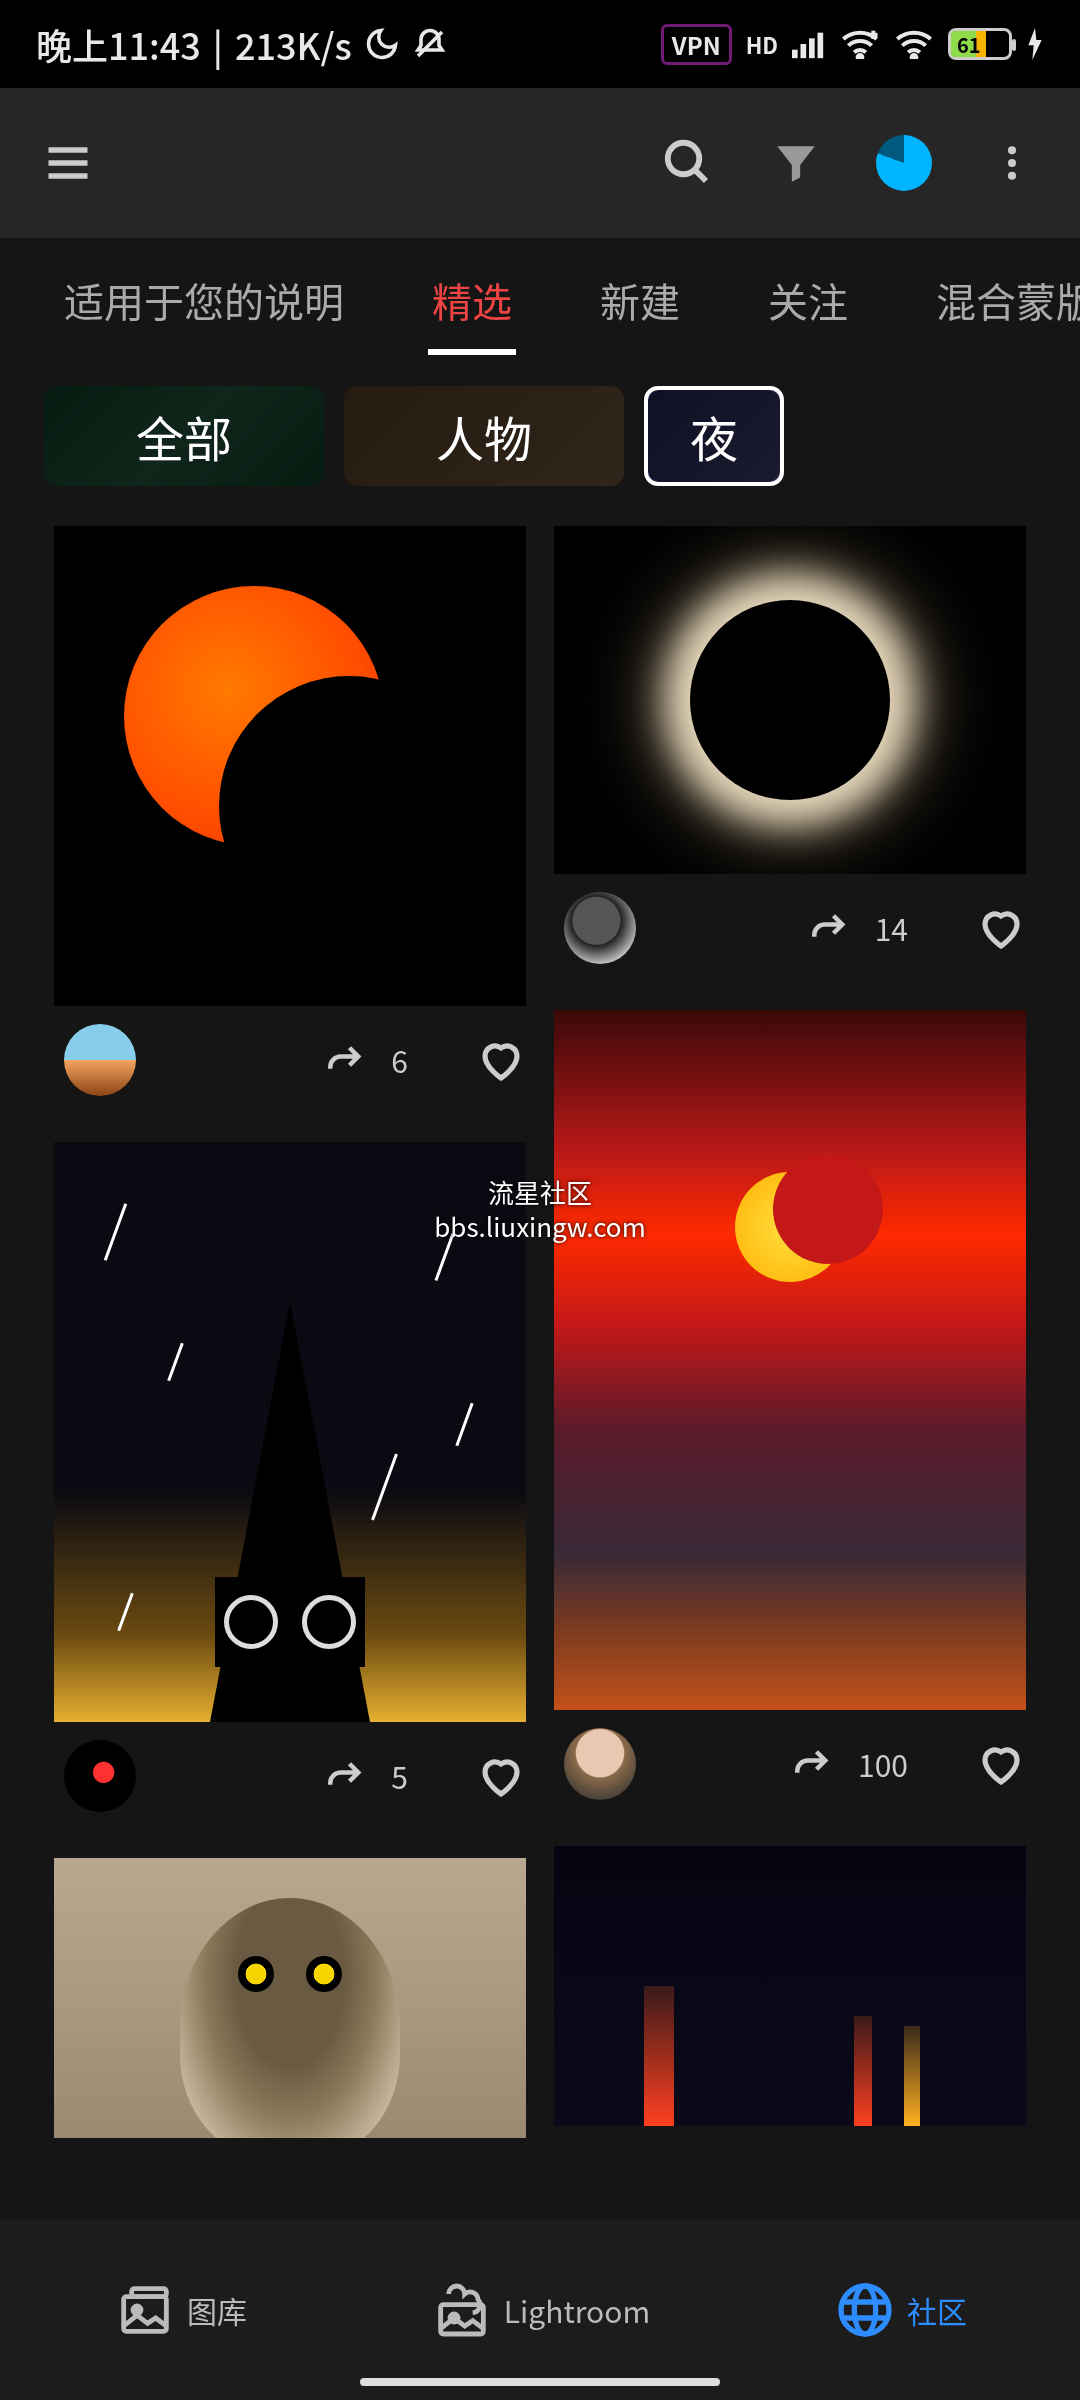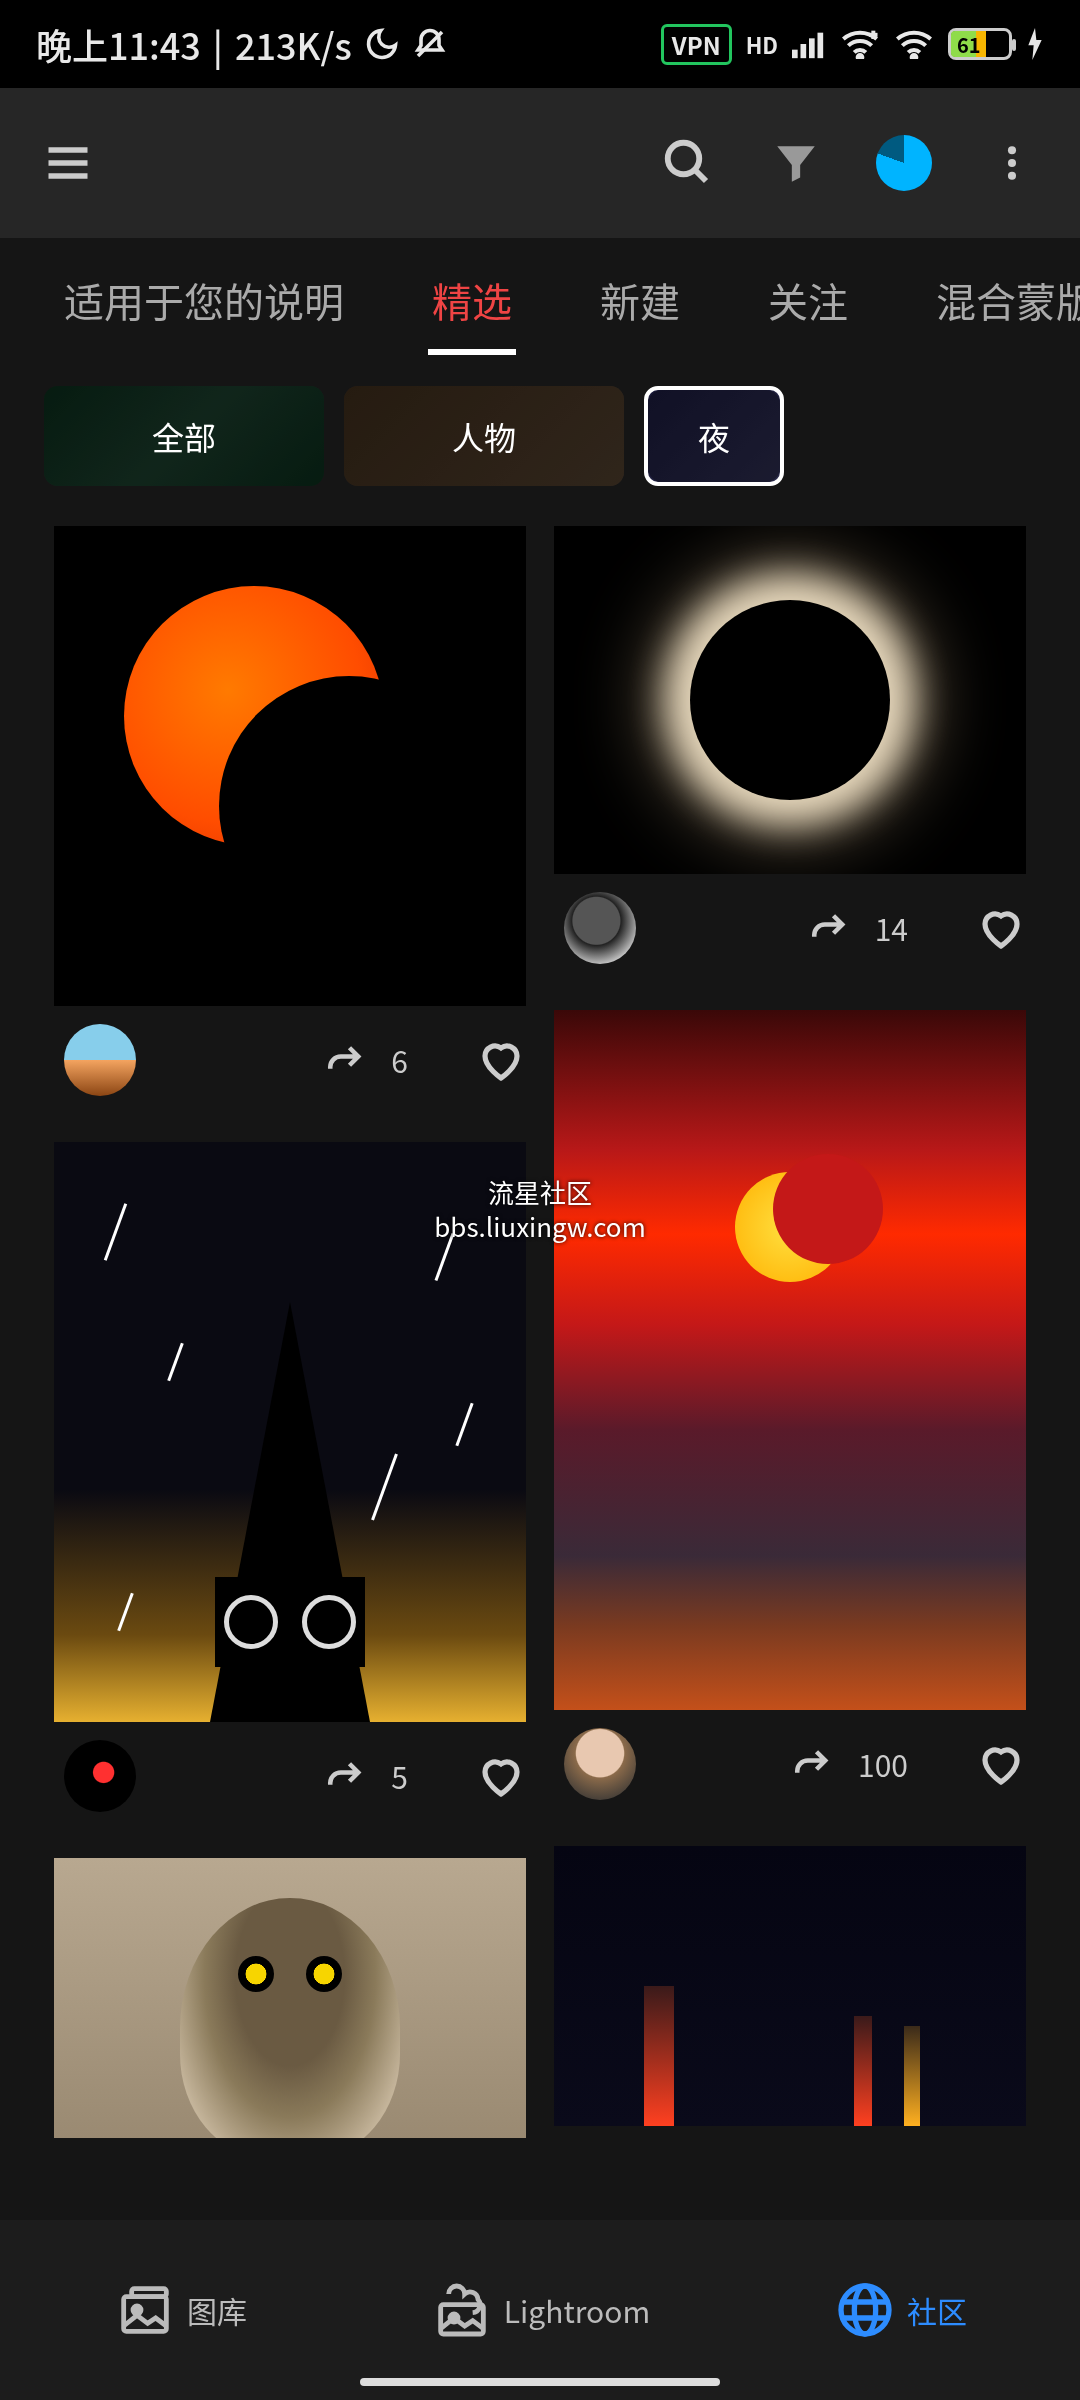--- a/index.html
+++ b/index.html
@@ -89,21 +89,21 @@
     display: flex;
     gap: 20px;
     padding: 28px 44px 40px;
     overflow: hidden;
   }
   .chip {
     flex: 0 0 280px;
     height: 100px;
     border-radius: 14px;
     display: flex; align-items: center; justify-content: center;
-    font-size: 32px; color: #fff;
+    font-size: 48px; color: #fff;
     background-size: cover; background-position: center;
     position: relative;
   }
   .chip::before {
     content:""; position:absolute; inset:0; background:rgba(0,0,0,.35);
     border-radius:14px;
   }
   .chip span { position:relative; }
   .chip.sel { border: 4px solid #fff; }
   .chip-0 { background: linear-gradient(135deg,#0a2a1a,#1a3a2a,#0a2a1a); }
@@ -244,21 +244,21 @@
     <span>213K/s</span>
     <svg width="36" height="36" viewBox="0 0 24 24" fill="none" stroke="#e8e8e8" stroke-width="2.4">
         <path d="M21 12.8A9 9 0 1 1 11.2 3a7 7 0 0 0 9.8 9.8z"></path>
       </svg>
     <svg width="36" height="36" viewBox="0 0 24 24" fill="none" stroke="#e8e8e8" stroke-width="2.4">
         <path d="M12 3a6 6 0 0 0-6 6v4l-2 3h16l-2-3V9a6 6 0 0 0-6-6z"></path>
         <line x1="4" y1="20" x2="20" y2="4"></line>
       </svg>
   </div>
   <div class="status-right">
-    <span style="border:3px solid #22c55e;border-radius:6px;padding:0 8px;font-size:24px;font-weight:700;">VPN</span>
+    <span style="border:3px solid #701a75;border-radius:6px;padding:0 8px;font-size:24px;font-weight:700;">VPN</span>
     <span style="font-size:22px;font-weight:700;">HD</span>
     <svg width="34" height="30" viewBox="0 0 24 20">
         <rect x="0" y="14" width="4" height="6" fill="#e8e8e8"></rect>
         <rect x="6" y="10" width="4" height="10" fill="#e8e8e8"></rect>
         <rect x="12" y="6" width="4" height="14" fill="#e8e8e8"></rect>
         <rect x="18" y="2" width="4" height="18" fill="#e8e8e8"></rect>
       </svg>
     <svg width="40" height="30" viewBox="0 0 24 18" fill="none" stroke="#e8e8e8" stroke-width="2.4">
         <path d="M2 6a15 15 0 0 1 20 0"></path>
         <path d="M5 10a10 10 0 0 1 14 0"></path>

